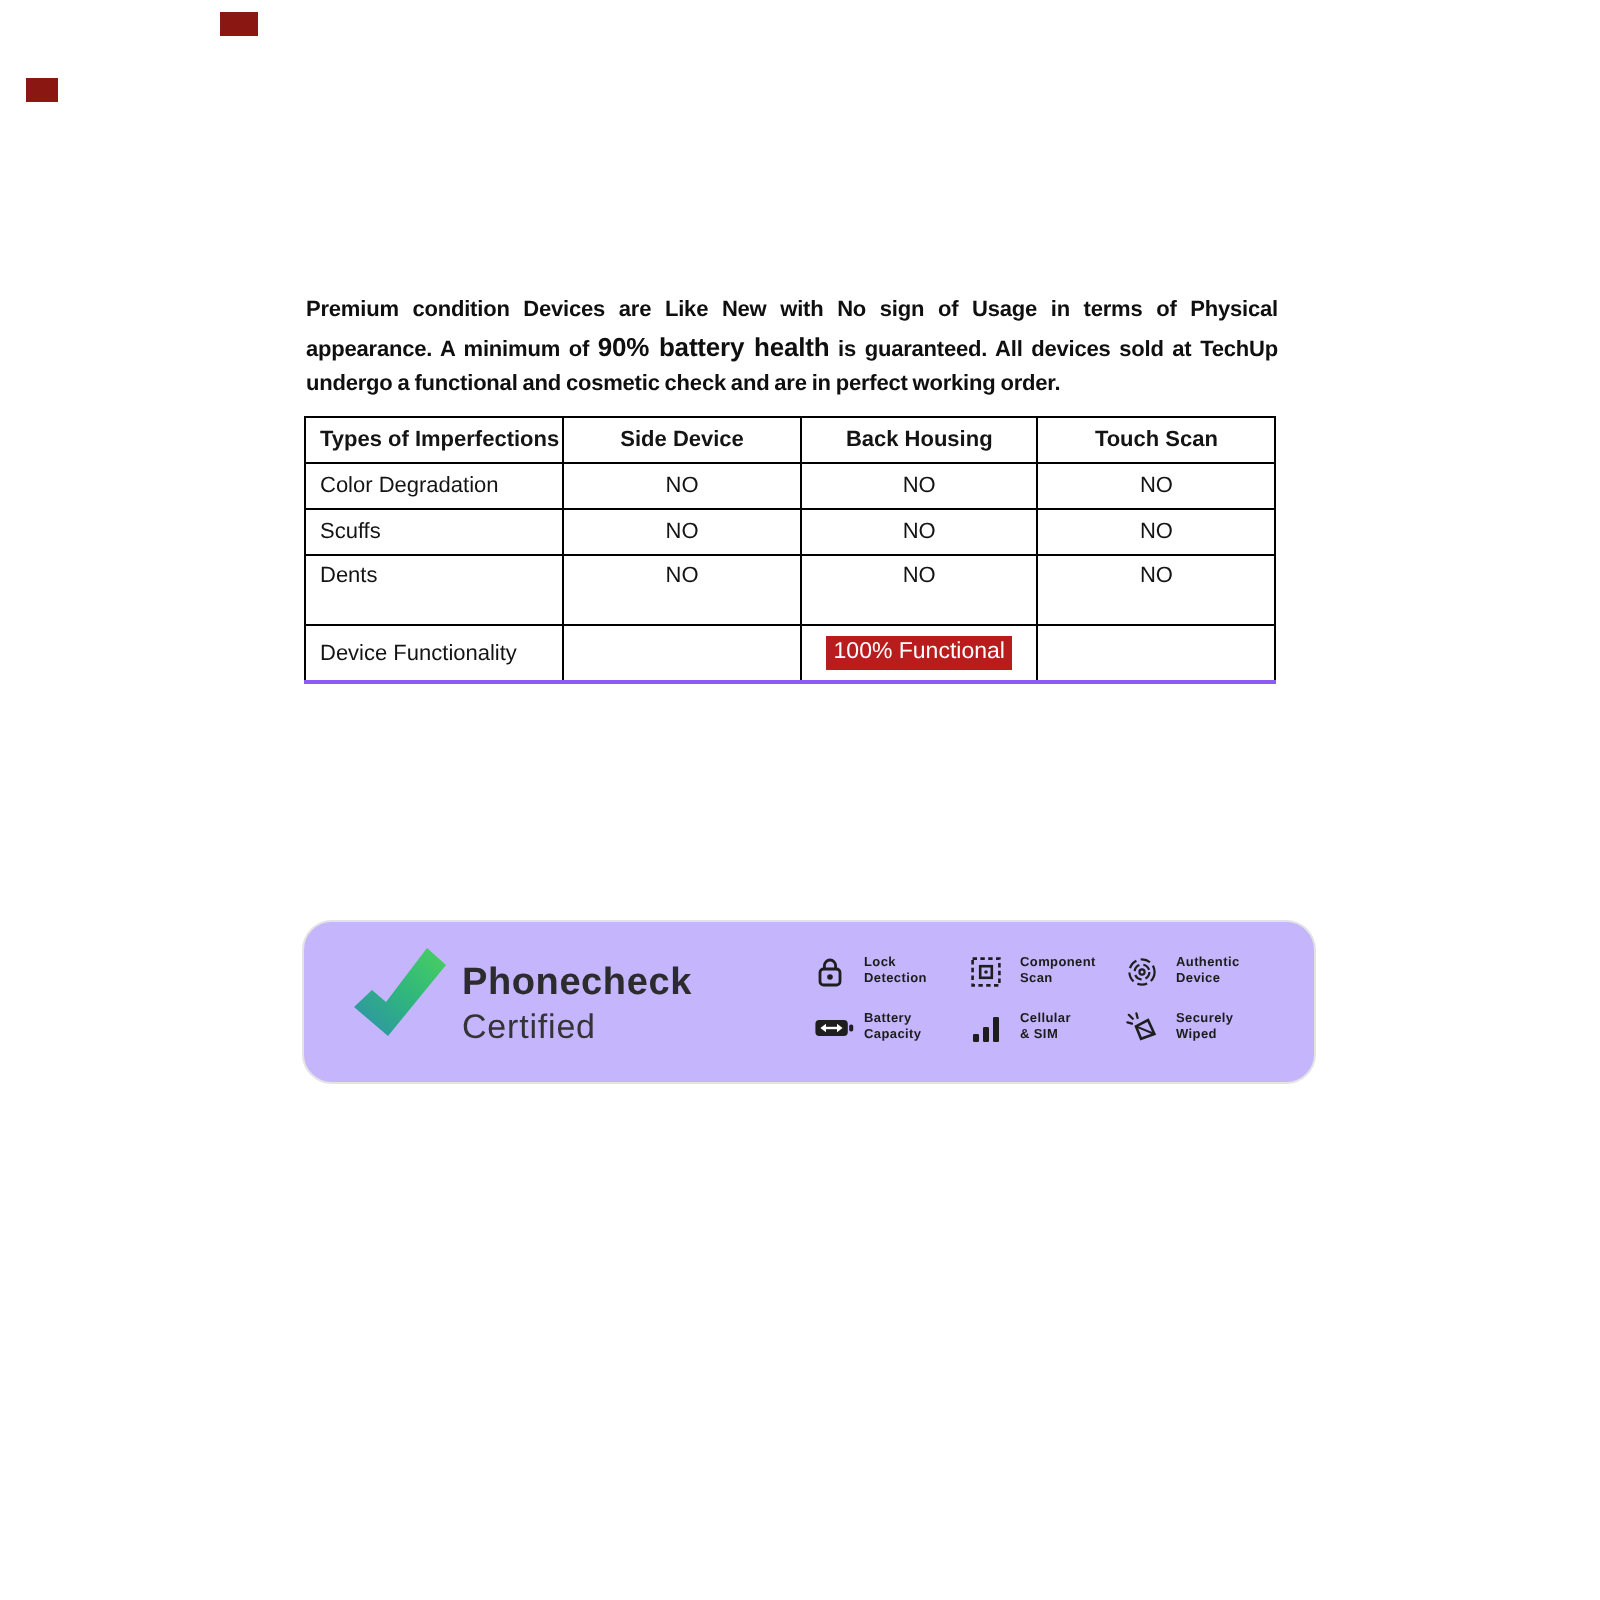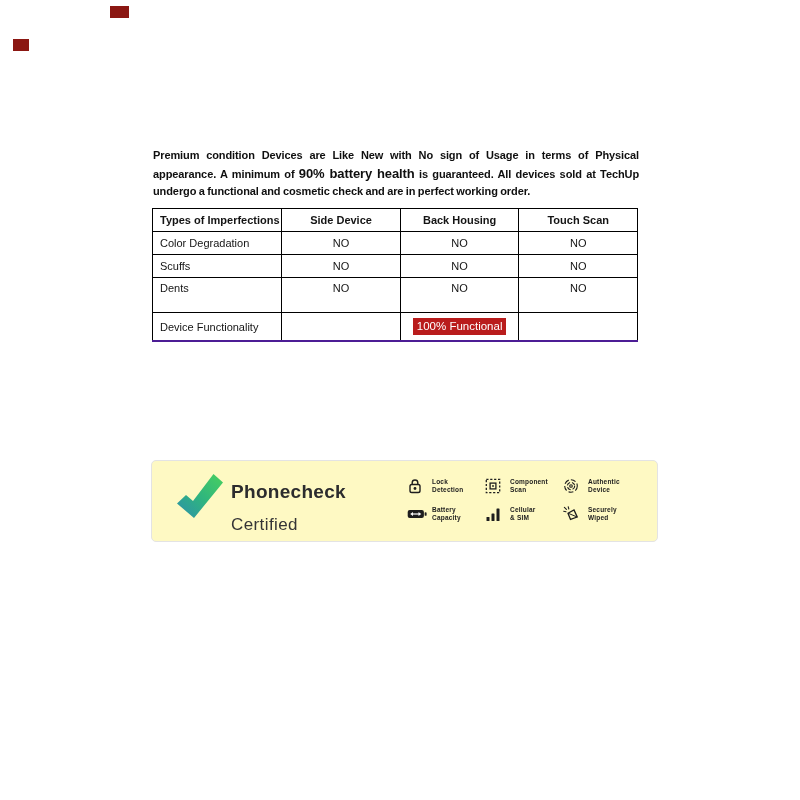--- a/index.html
+++ b/index.html
@@ -23,31 +23,31 @@
   .intro .big{font-size:13px;}
 
   
   .grade-table{position:absolute;left:152px;top:208px;width:486px;
                border-collapse:collapse;font-size:11px;color:#141414;table-layout:fixed;}
   .grade-table th,.grade-table td{border:1px solid #000;padding:0;text-align:center;vertical-align:middle;}
   .grade-table th{font-weight:bold;height:22px;}
   .grade-table th.first,.grade-table td.first{text-align:left;padding-left:7px;width:25%;}
   .grade-table td{height:22px;}
   .grade-table tr.tall td{height:30px;vertical-align:top;padding-top:4px;}
-  .grade-table tr.last td{height:27px;border-bottom:2px solid #4c1d95;}
+  .grade-table tr.last td{height:27px;border-bottom:2px solid #8b5cf6;}
   .cell-highlight{background:#F6A320;color:#fff;display:inline-block;
                   padding:2px 4px 3px;font-size:11.5px;}
 
   
   .cert-panel{position:absolute;left:151px;top:460px;width:507px;height:82px;
-              background:#fef9c3;border:1px solid #e3e3e4;border-radius:5px;box-sizing:border-box;}
+              background:#c4b5fd;border:1px solid #e3e3e4;border-radius:15px;box-sizing:border-box;}
   .logo-check{position:absolute;left:25px;top:13px;}
   .brand{position:absolute;left:79px;top:20px;color:#2c2c2e;}
   .brand-name{font-size:19px;font-weight:bold;letter-spacing:.3px;}
-  .brand-sub{font-size:17px;margin-top:12px;letter-spacing:.4px;color:#343436;}
+  .brand-sub{font-size:17px;margin-top:1px;letter-spacing:.4px;color:#343436;}
   .features{position:absolute;left:255px;top:17px;display:grid;
             grid-template-rows:repeat(2,16px);grid-auto-flow:column;
             grid-auto-columns:78px;row-gap:12px;}
   .feature{display:flex;align-items:center;gap:5px;}
   .ficon{width:20px;display:flex;justify-content:flex-start;align-items:center;}
   .flabel{display:flex;flex-direction:column;font-size:6.5px;font-weight:bold;
           line-height:8px;color:#1c1c1c;letter-spacing:.2px;white-space:nowrap;}
 </style>
 </head>
 <body>

